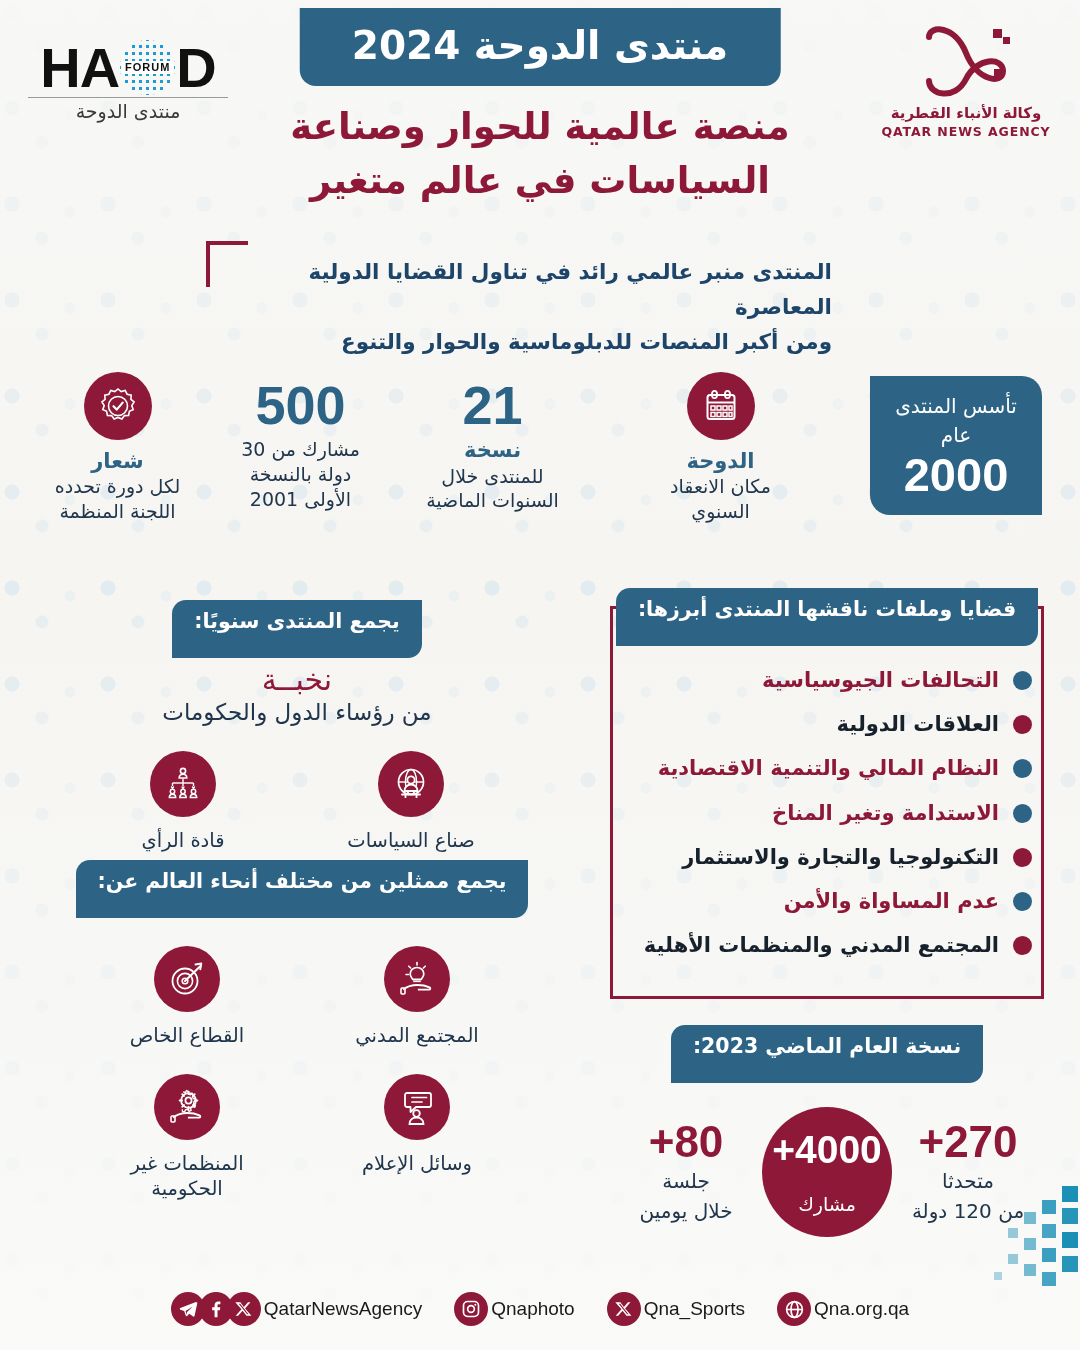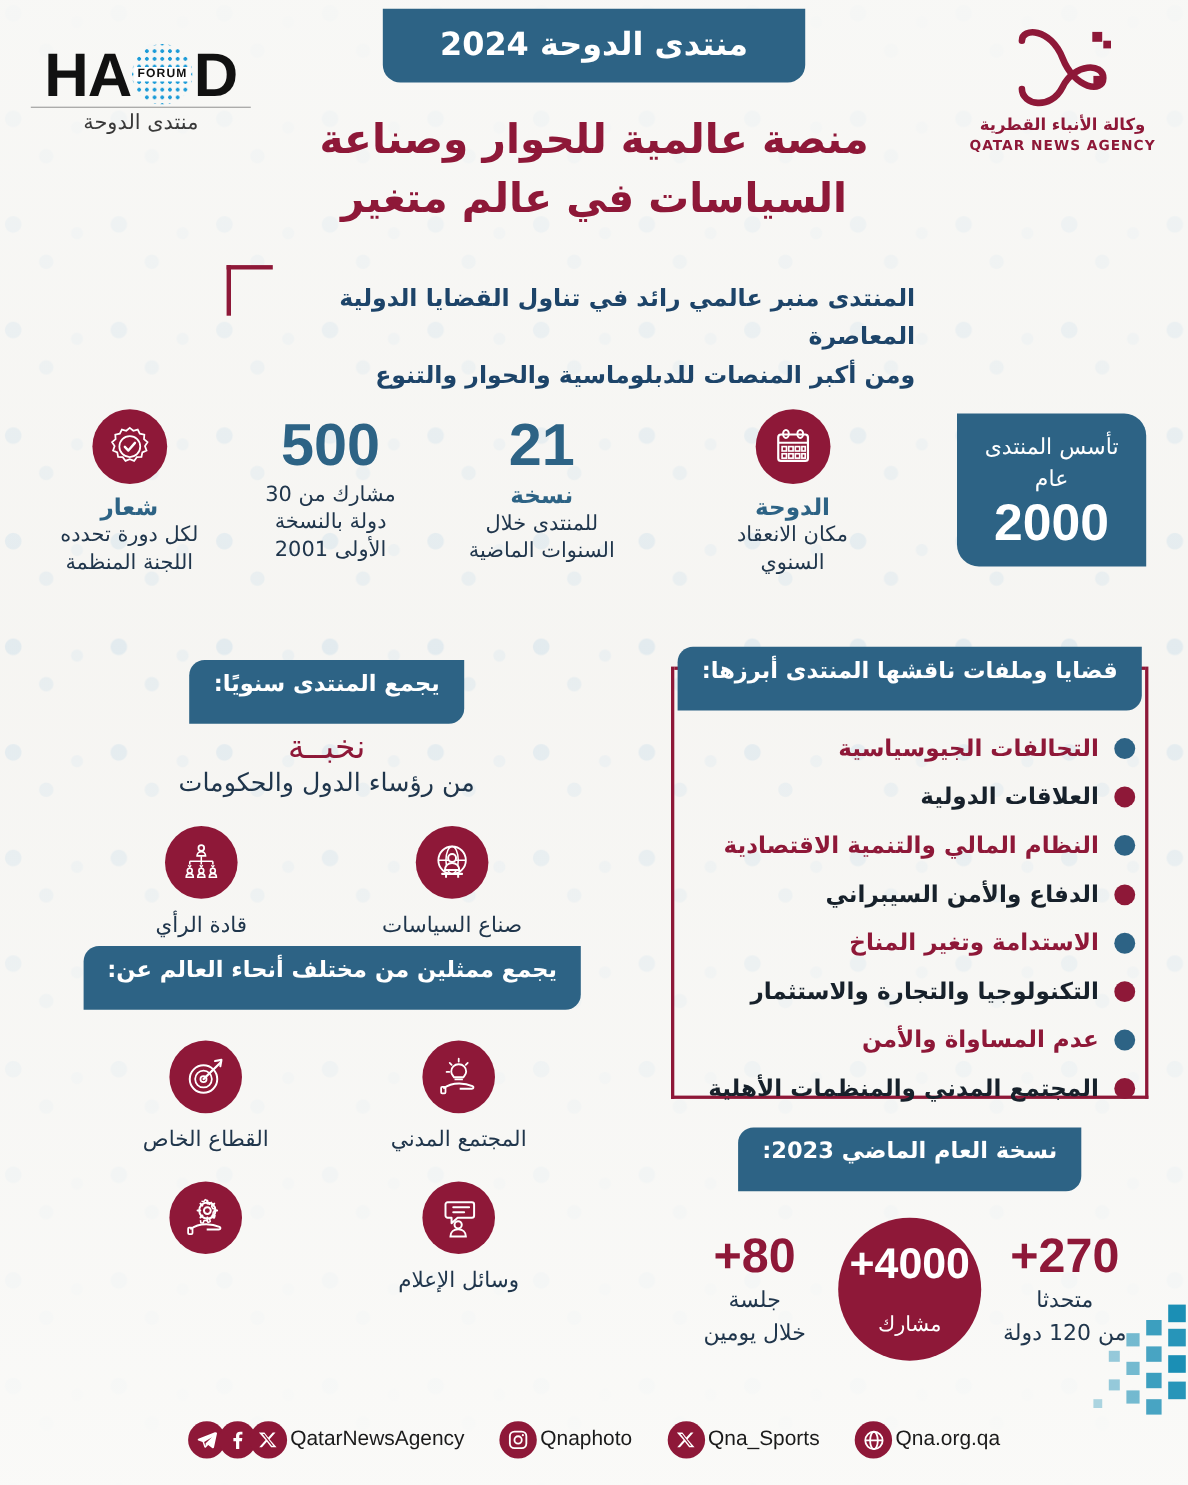--- a/index.html
+++ b/index.html
@@ -40,21 +40,21 @@
     background-size:7px 7px;background-position:center;
     display:flex;align-items:center;justify-content:center;position:relative;
   }
   .doha-forum-tag{font-size:11px;font-weight:700;letter-spacing:1px;color:#111;background:#fff;
     padding:1px 3px;border-radius:2px;}
   .doha-ar{font-size:19px;color:#3a3a3a;margin-top:2px;letter-spacing:2px;
     border-top:1px solid #9a9a9a;padding-top:2px;}
 
   #forum-title-badge{
     position:absolute;left:50%;transform:translateX(-50%);top:8px;
-    background:#2d6385;color:#fff;font-size:29px;font-weight:700;
+    background:#2d6385;color:#fff;font-size:39px;font-weight:700;
     padding:15px 52px 18px;border-radius:0 0 16px 16px;
     letter-spacing:0;white-space:nowrap;
   }
   #main-headline{
     position:absolute;left:50%;transform:translateX(-50%);top:100px;
     width:640px;text-align:center;color:#8e1838;
     font-size:37px;font-weight:700;line-height:1.45;
   }
   #qna-logo{position:absolute;right:24px;top:22px;width:180px;text-align:center;color:#8e1838;}
   .qna-mark{height:80px;display:flex;align-items:center;justify-content:center;}
@@ -368,20 +368,21 @@
             <line x1="27.9" y1="13.5" x2="30.4" y2="13.5"></line>
             <line x1="15.2" y1="7.2" x2="17" y2="9"></line>
             <line x1="26" y1="18" x2="27.8" y2="19.8"></line>
             <line x1="27.8" y1="7.2" x2="26" y2="9"></line>
             <line x1="17" y1="18" x2="15.2" y2="19.8"></line>
           </g>
           <path d="M6 30.5 c4.5-3.5 9-4.5 14.5-4.5 c4 0 8 .6 12 2.4 c1.4 .6 1 2.3-.6 2.3 h-11" fill="none" stroke="#fff" stroke-width="1.8" stroke-linejoin="round"></path>
           <rect x="4" y="29" width="4" height="6" rx="1" fill="none" stroke="#fff" stroke-width="1.6"></rect>
         </svg>
       </div>
+      <div class="cap">المنظمات غير الحكومية</div>
     </div>
   </div>
 </div>
 
 <div id="topics" class="layer">
   <div class="frame"></div>
   <div class="pill-wrap">
     <span class="pill">قضايا وملفات ناقشها المنتدى أبرزها:</span>
   </div>
   <ul>
@@ -389,24 +390,20 @@
       <span class="dot" style="background:#2d6385"></span>
       <span class="t" style="color:#8e1838">التحالفات الجيوسياسية</span>
     </li>
     <li>
       <span class="dot" style="background:#8e1838"></span>
       <span class="t" style="color:#17212b">العلاقات الدولية</span>
     </li>
     <li>
       <span class="dot" style="background:#2d6385"></span>
       <span class="t" style="color:#8e1838">النظام المالي والتنمية الاقتصادية</span>
-    </li>
-    <li>
-      <span class="dot" style="background:#8e1838"></span>
-      <span class="t" style="color:#17212b">الدفاع والأمن السيبراني</span>
     </li>
     <li>
       <span class="dot" style="background:#2d6385"></span>
       <span class="t" style="color:#8e1838">الاستدامة وتغير المناخ</span>
     </li>
     <li>
       <span class="dot" style="background:#8e1838"></span>
       <span class="t" style="color:#17212b">التكنولوجيا والتجارة والاستثمار</span>
     </li>
     <li>

